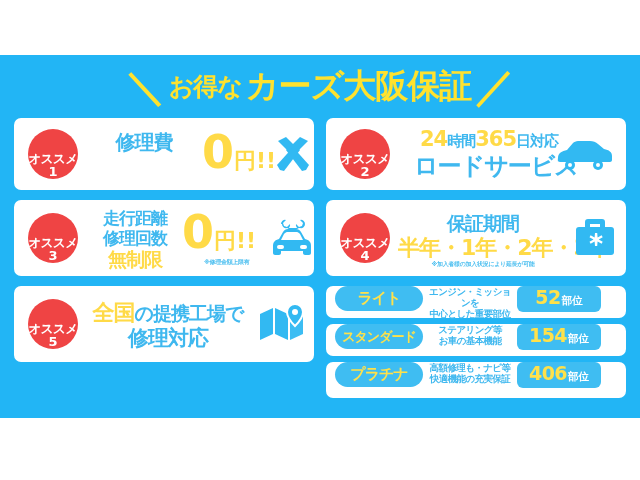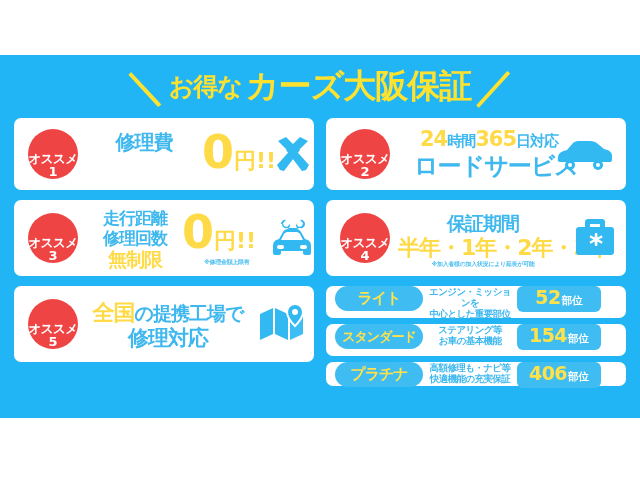--- a/index.html
+++ b/index.html
@@ -227,21 +227,21 @@
     <div class="pdesc">
       <div>ステアリング等</div>
       <div>お車の基本機能</div>
     </div>
     <div class="pcount">
       <span class="num">154</span>
         <span class="unit">部位</span>
     </div>
   </div>
 
-  <div class="plan" style="left:326px;top:362px;width:300px;height:24px;">
+  <div class="plan" style="left:326px;top:362px;width:300px;height:36px;">
     <div class="pill" style="font-size:15px;">プラチナ</div>
     <div class="pdesc">
       <div>高額修理も・ナビ等</div>
       <div>快適機能の充実保証</div>
     </div>
     <div class="pcount">
       <span class="num">406</span>
         <span class="unit">部位</span>
     </div>
   </div>

